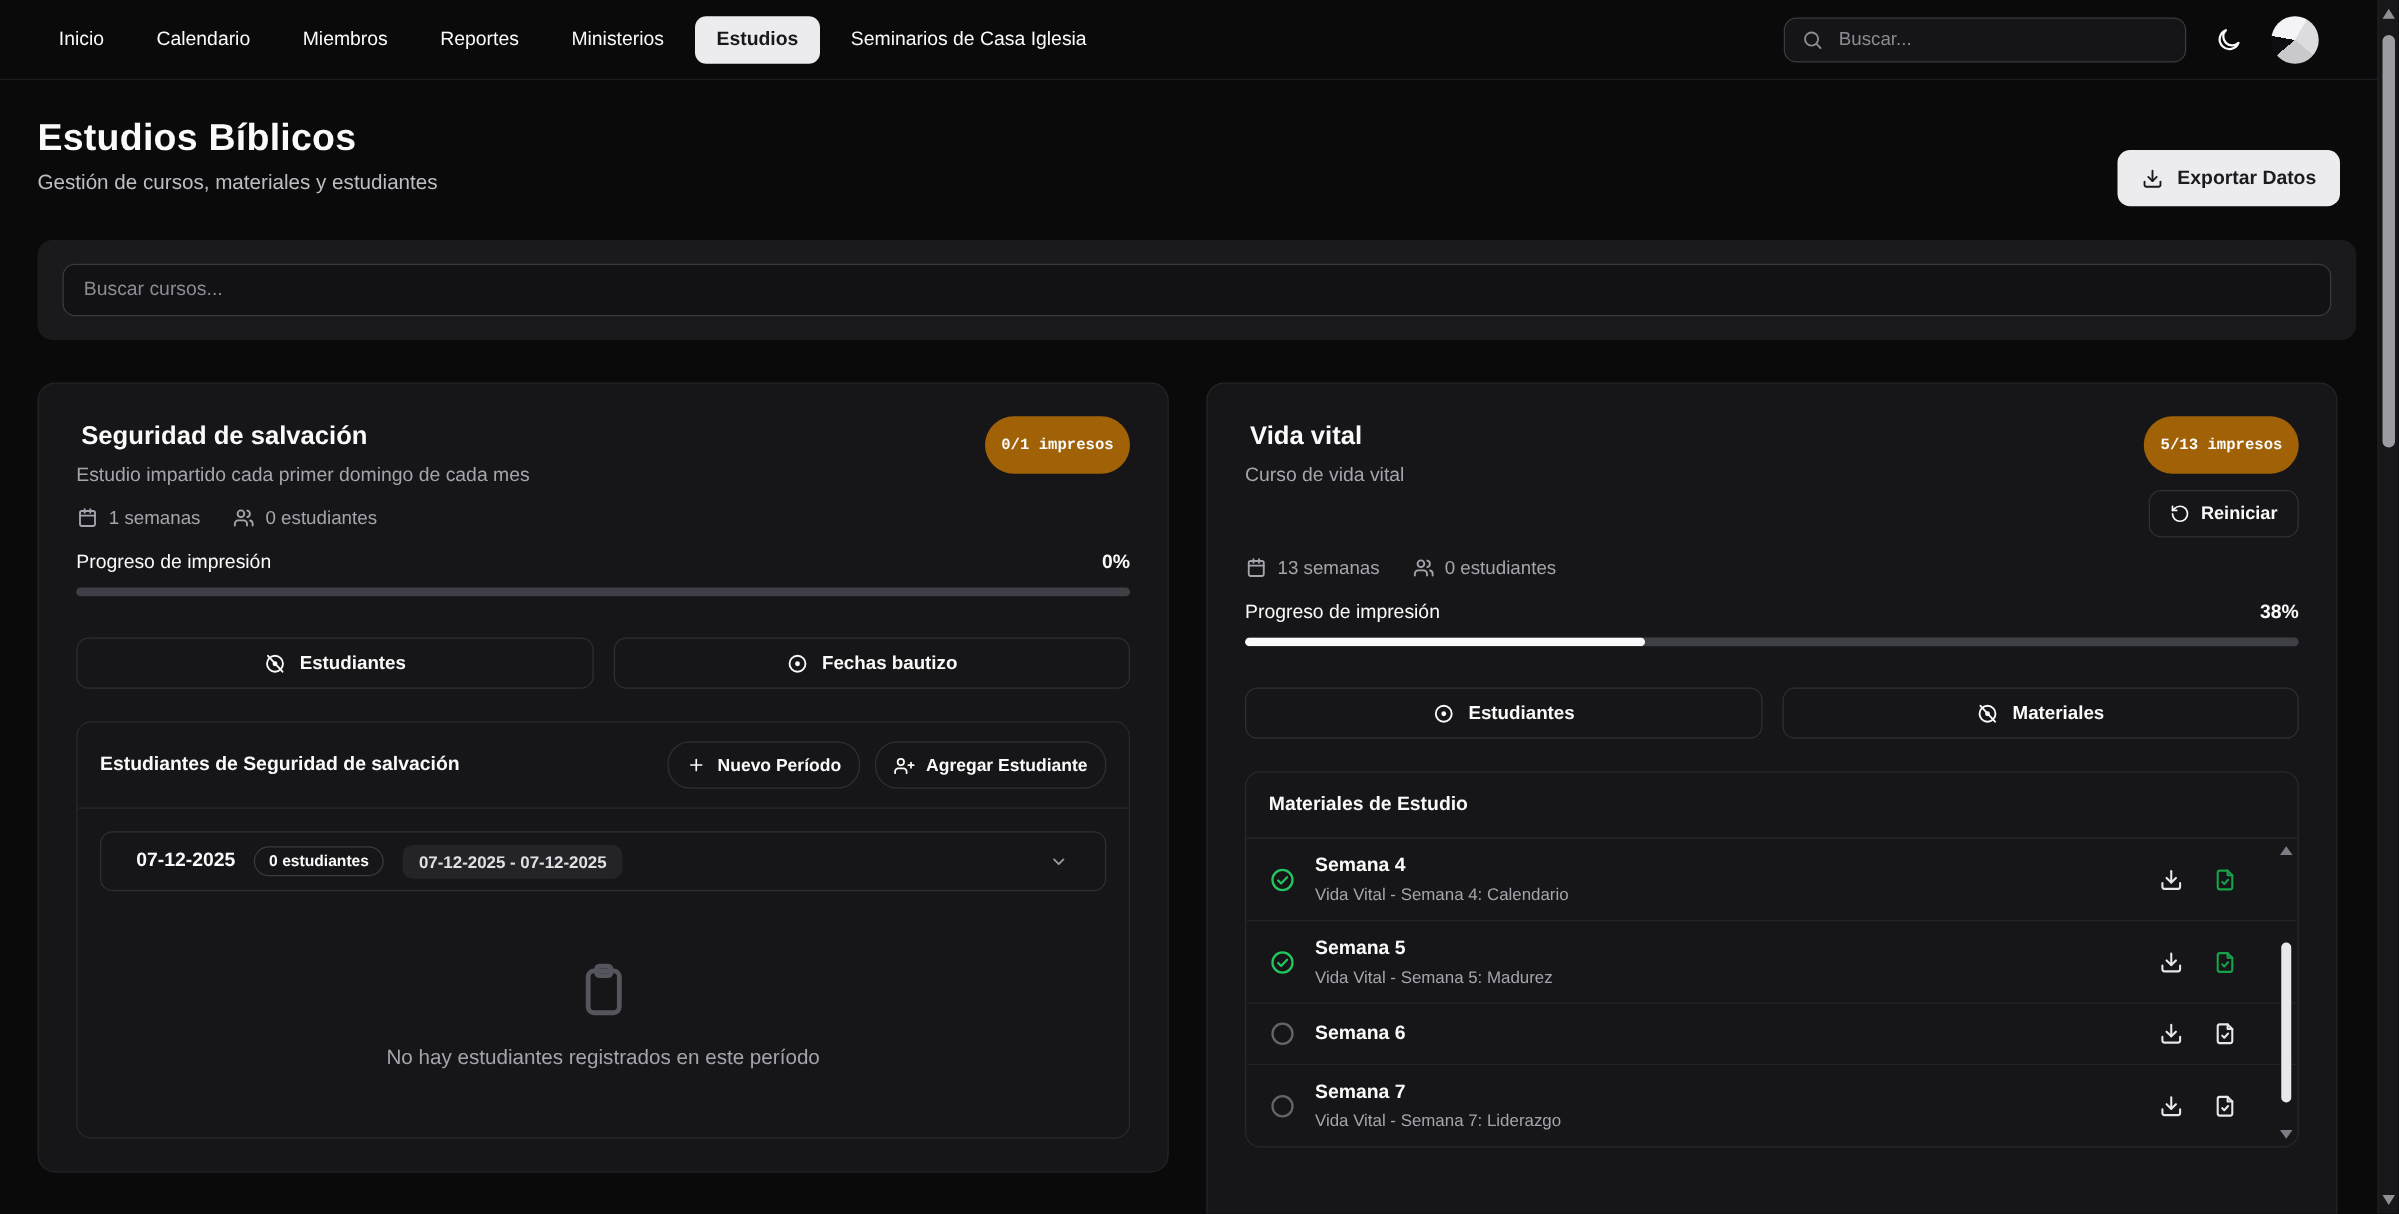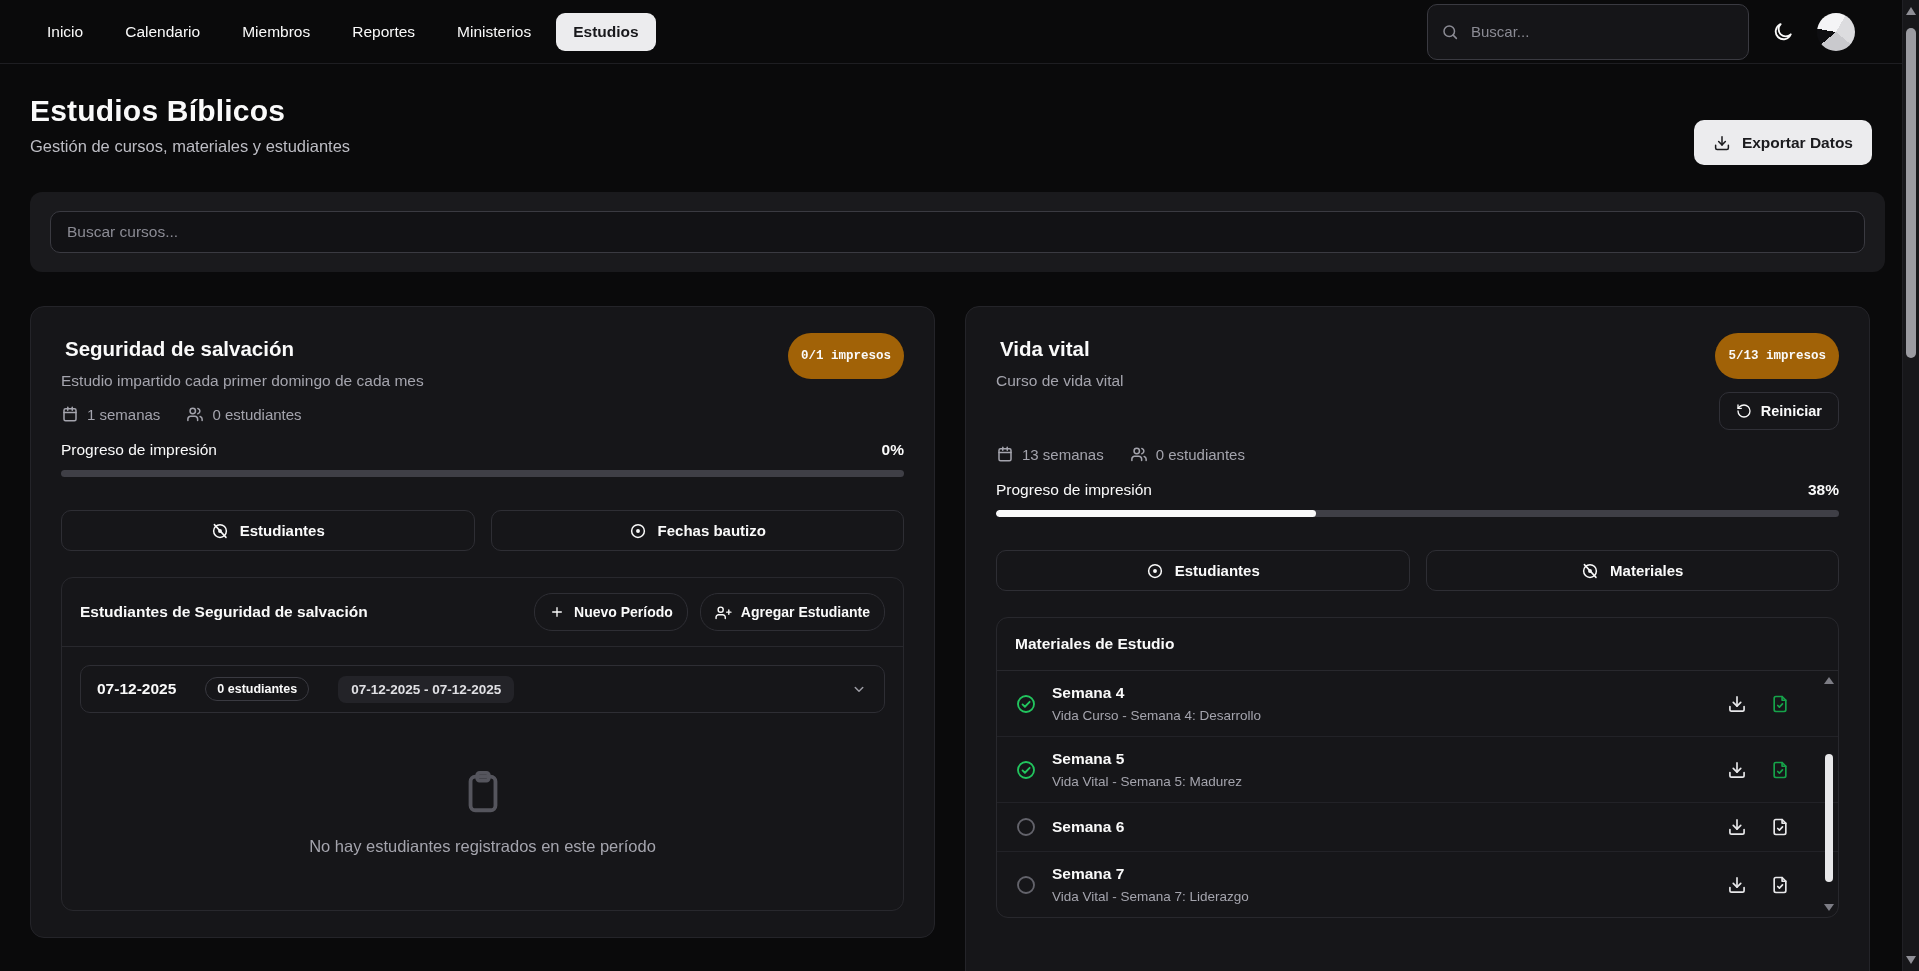--- a/index.html
+++ b/index.html
@@ -19,21 +19,21 @@
   }
   .nav { display:flex; align-items:center; gap:8px; }
   .nav-item {
     background:none; border:none; color:#fafafa;
     font-size:15.5px; font-weight:500; padding:10px 17px; border-radius:9px;
     white-space:nowrap;
   }
   .nav-item.active { background:#ececee; color:#18181b; font-weight:600; }
   .topbar-right { margin-left:auto; display:flex; align-items:center; gap:16px; }
   .search-box {
-    display:flex; align-items:center; gap:10px; width:322px; height:56px;
+    display:flex; align-items:center; gap:10px; width:322px; height:36px;
     background:#151518; border:1px solid #3a3a41; border-radius:10px;
     padding:0 13px; color:#8b8b94;margin-left:28px;
   }
   .search-box input {
     flex:1; background:none; border:none; outline:none;
     color:#e4e4e7; font-size:15px;
   }
   .search-box input::placeholder { color:#8b8b94; }
   .icon-btn {
     background:none; border:none; color:#fafafa; width:36px; height:36px;
@@ -105,22 +105,22 @@
     padding:15px 18px; border-bottom:1px solid #28282d; min-height:53px;
   }
   .panel-head h3 { margin:0; font-size:15.5px; font-weight:bold; }
   .panel-actions { display:flex; gap:12px; }
   .panel-btn {
     display:flex; align-items:center; gap:9px; background:transparent;
     border:1px solid #2e2e34; border-radius:18px; height:38px; padding:0 14px;
     color:#fafafa; font-size:14px; font-weight:600;
   }
   .period-select {
-    display:flex; align-items:center; gap:29px; margin:18px;
-    border:1px solid #2e2e34; border-radius:10px; height:48px; padding:0 16px;
+    display:flex; align-items:center; gap:15px; margin:18px;
+    border:1px solid #2e2e34; border-radius:10px; height:48px; padding:0 28px;
   }
   .period-date { font-size:15.5px; font-weight:bold; }
   .period-badge { border:1px solid #3a3a41; border-radius:999px; padding:4px 11px; font-size:12.5px; font-weight:600; }
   .period-range { background:#232328; border-radius:8px; padding:6px 13px; font-size:13.5px; font-weight:600; color:#e0e0e4; }
   .chevron { margin-left:auto; color:#9a9aa2; }
   .empty { display:flex; flex-direction:column; align-items:center; padding:38px 0 54px; }
   .empty .clip { color:#55555d; }
   .empty p { margin:22px 0 0; font-size:16.5px; color:#a4a4ad; }
 
   
@@ -173,20 +173,21 @@
 <body>
 
 <header class="topbar">
   <nav class="nav" id="nav-list">
       <button class="nav-item">Inicio</button>
       <button class="nav-item">Calendario</button>
       <button class="nav-item">Miembros</button>
       <button class="nav-item">Reportes</button>
       <button class="nav-item">Ministerios</button>
       <button class="nav-item active">Estudios</button>
+      <button class="nav-item">Seminarios de Casa Iglesia</button>
     </nav>
   <div class="topbar-right">
     <div class="search-box">
       <span class="ico i18">
           <svg viewBox="0 0 24 24" fill="none" stroke="currentColor" stroke-width="2" stroke-linecap="round" stroke-linejoin="round">
             <circle cx="11" cy="11" r="7"></circle>
             <line x1="20.5" y1="20.5" x2="16.2" y2="16.2"></line>
           </svg>
         </span>
       <input placeholder="Buscar..." style="">
@@ -411,21 +412,21 @@
       <div class="mat-list" id="mat-list">
           <div class="mat-row">
             <span class="ico i22 green">
               <svg viewBox="0 0 24 24" fill="none" stroke="currentColor" stroke-width="2" stroke-linecap="round" stroke-linejoin="round">
                 <circle cx="12" cy="12" r="8.75"></circle>
                 <polyline points="8.2,12.4 10.8,15 16,9.6"></polyline>
               </svg>
             </span>
             <div class="mat-text">
               <div class="mat-title">Semana 4</div>
-              <div class="mat-sub">Vida Curso - Semana 4: Desarrollo</div>
+              <div class="mat-sub">Vida Vital - Semana 4: Calendario</div>
             </div>
             <div class="mat-actions">
               <span class="ico i20 white-ico">
                 <svg viewBox="0 0 24 24" fill="none" stroke="currentColor" stroke-width="2" stroke-linecap="round" stroke-linejoin="round">
                   <path d="M20.5 15v3.5a2 2 0 0 1-2 2h-13a2 2 0 0 1-2-2V15"></path>
                   <polyline points="7.5,10 12,14.5 16.5,10"></polyline>
                   <line x1="12" y1="14.5" x2="12" y2="3.5"></line>
                 </svg>
               </span>
               <span class="ico i20 green-dark">

